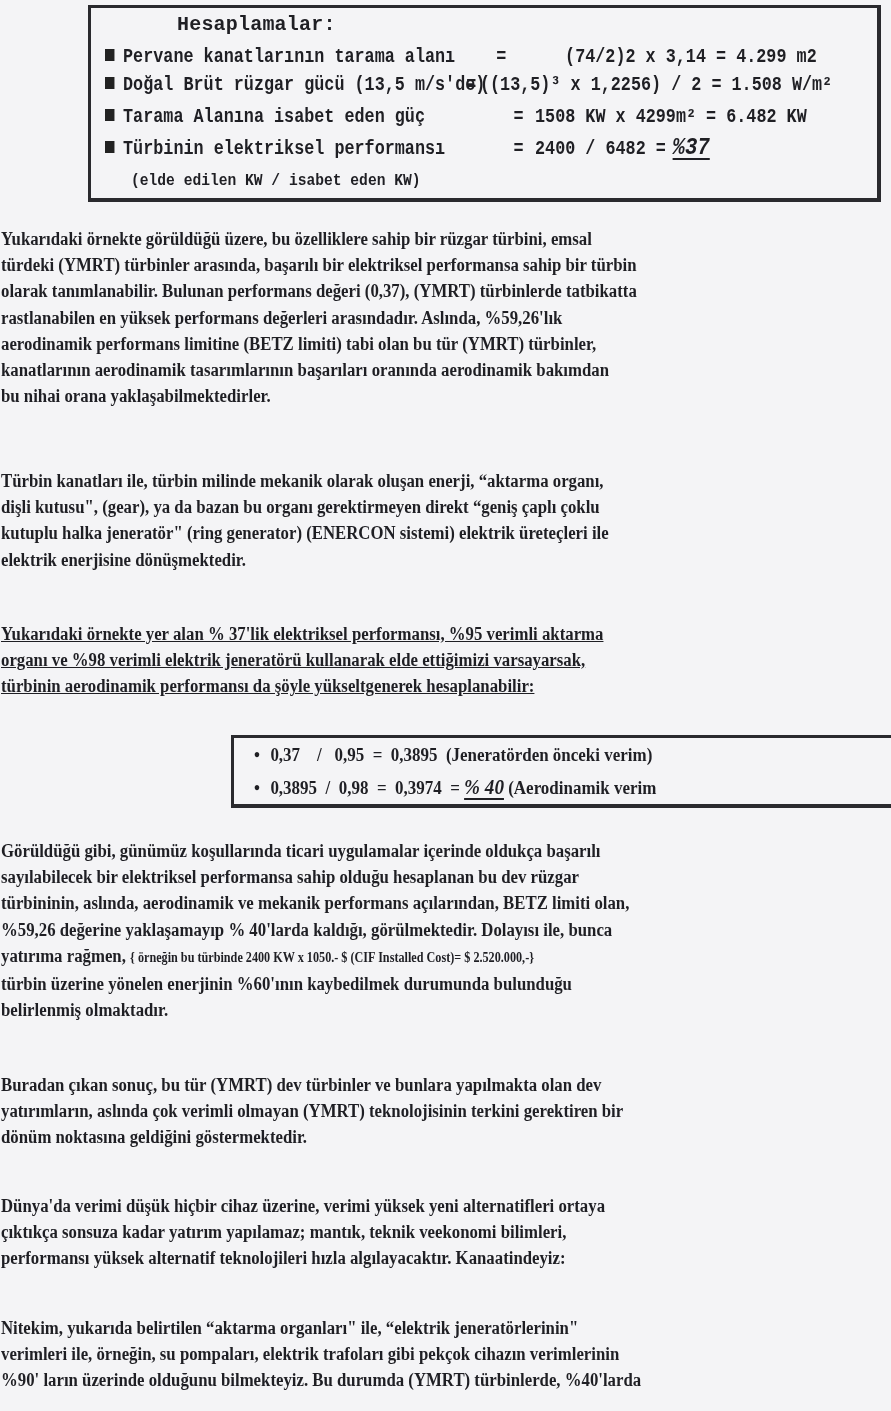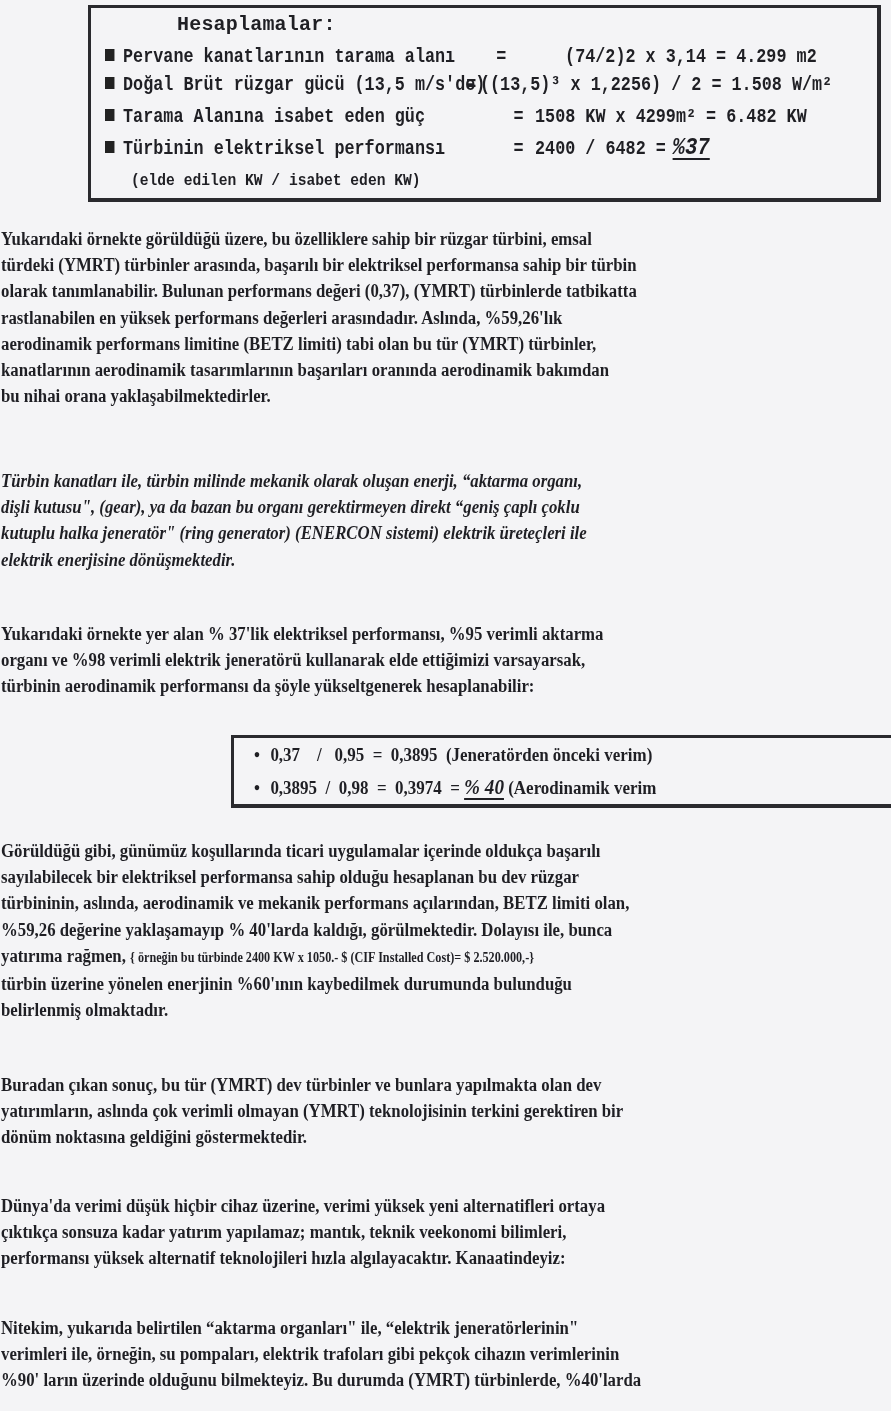--- a/index.html
+++ b/index.html
@@ -89,28 +89,28 @@
   <div class="para" style="top:226px;">
     <span class="ln">Yukarıdaki örnekte görüldüğü üzere, bu özelliklere sahip bir rüzgar türbini, emsal</span>
     <span class="ln">türdeki (YMRT) türbinler arasında, başarılı bir elektriksel performansa sahip bir türbin</span>
     <span class="ln">olarak tanımlanabilir. Bulunan performans değeri (0,37), (YMRT) türbinlerde tatbikatta</span>
     <span class="ln">rastlanabilen en yüksek performans değerleri arasındadır. Aslında, %59,26'lık</span>
     <span class="ln">aerodinamik performans limitine (BETZ limiti) tabi olan bu tür (YMRT) türbinler,</span>
     <span class="ln">kanatlarının aerodinamik tasarımlarının başarıları oranında aerodinamik bakımdan</span>
     <span class="ln">bu nihai orana yaklaşabilmektedirler.</span>
   </div>
 
-  <div class="para" style="top:468px;font-style:italic;">
+  <div class="para" style="top:468px;">
     <span class="ln">Türbin kanatları ile, türbin milinde mekanik olarak oluşan enerji, “aktarma organı,</span>
     <span class="ln">dişli kutusu", (gear), ya da bazan bu organı gerektirmeyen direkt “geniş çaplı çoklu</span>
     <span class="ln">kutuplu halka jeneratör" (ring generator) (ENERCON sistemi) elektrik üreteçleri ile</span>
     <span class="ln">elektrik enerjisine dönüşmektedir.</span>
   </div>
 
-  <div class="para" style="top:621px;">
+  <div class="para" style="top:621px;text-decoration:underline;">
     <span class="ln">Yukarıdaki örnekte  yer alan % 37'lik elektriksel performansı, %95 verimli aktarma</span>
     <span class="ln">organı ve %98 verimli elektrik jeneratörü kullanarak elde ettiğimizi varsayarsak,</span>
     <span class="ln">türbinin aerodinamik performansı da şöyle yükseltgenerek hesaplanabilir:</span>
   </div>
 
   <div class="res-box">
     <div class="res-row" style="top:6px;">
       <span class="dot">•</span><span style="white-space:pre;">0,37    /   0,95  =  0,3895  (Jeneratörden önceki verim)</span>
     </div>
     <div class="res-row" style="top:36px;">

